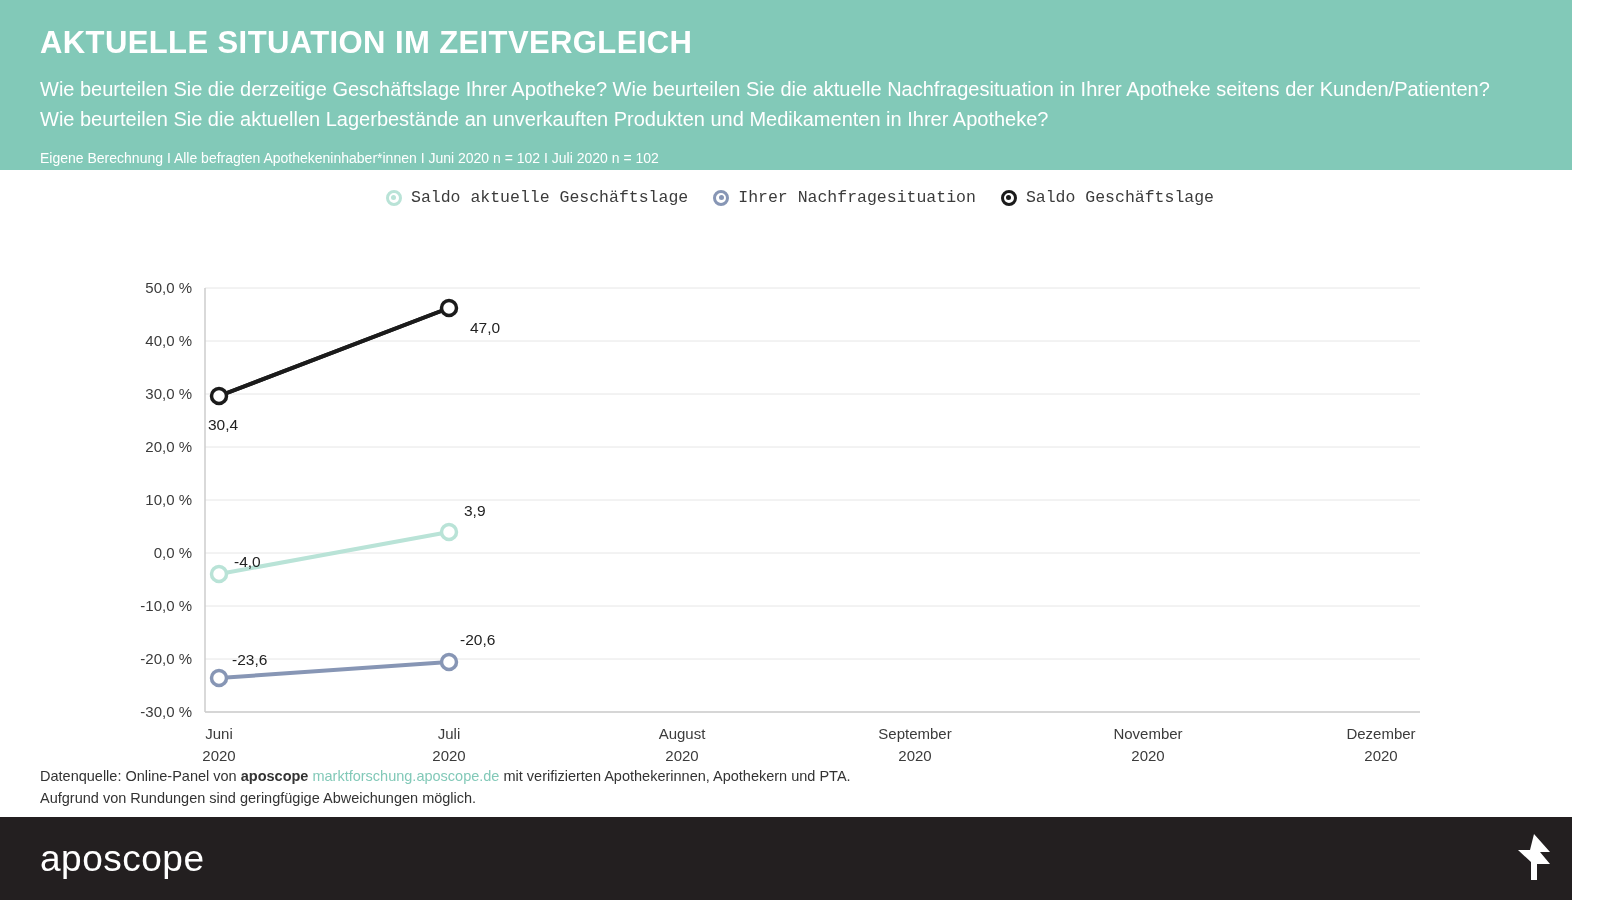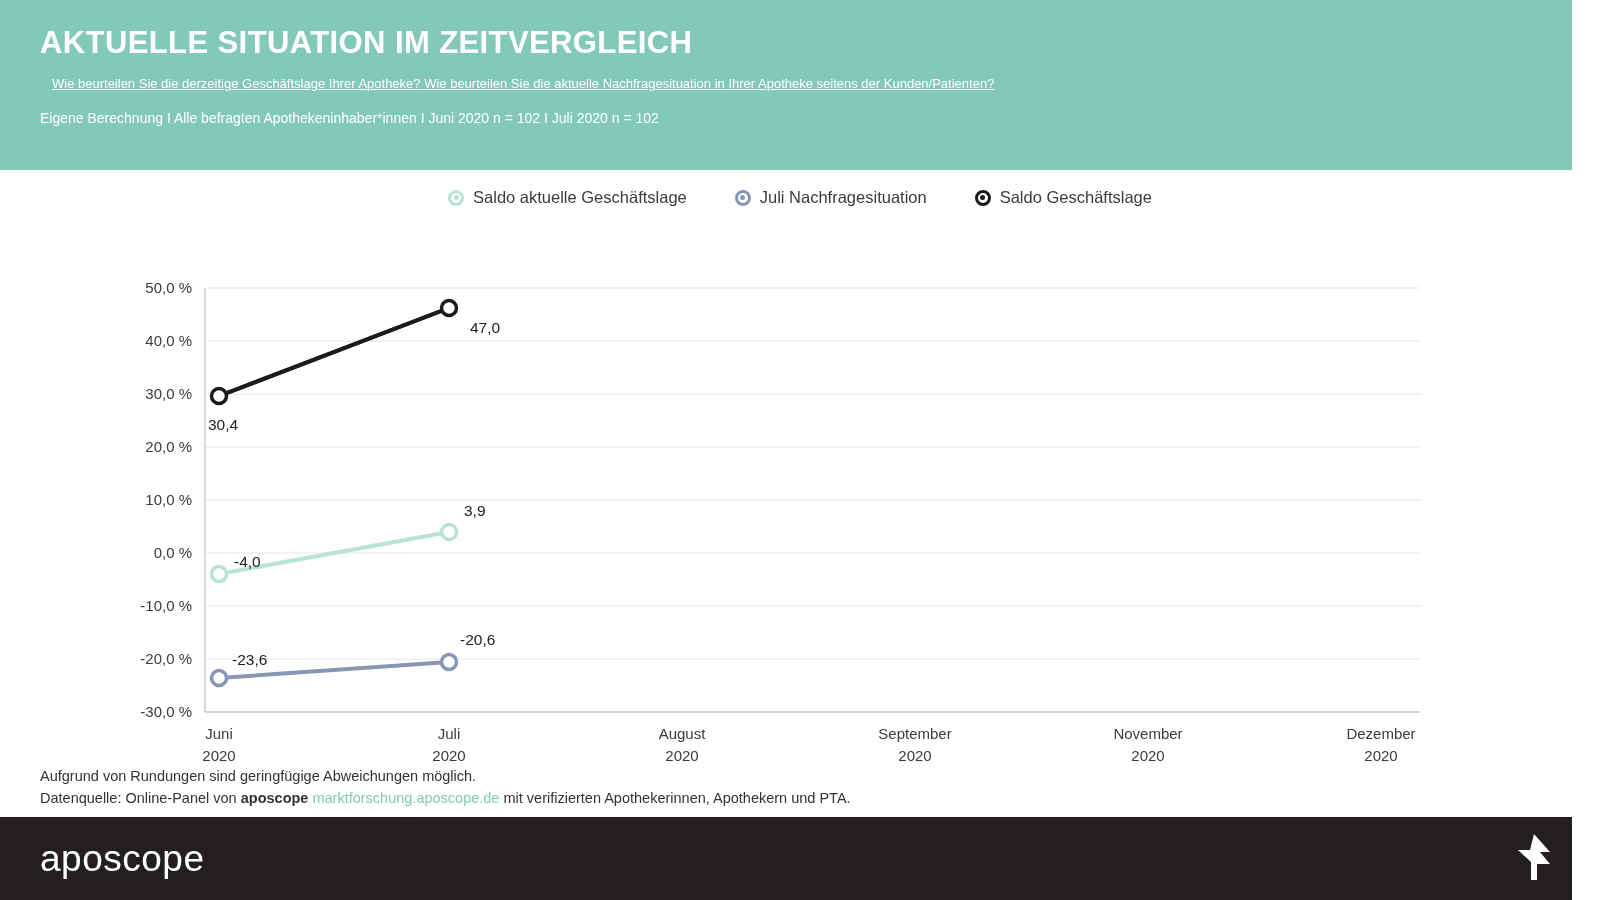--- a/index.html
+++ b/index.html
@@ -26,42 +26,42 @@
   }
   .header-title {
     font-size: 31px;
     font-weight: bold;
     color: #ffffff;
     letter-spacing: 0.4px;
     line-height: 1.1;
     margin: 0 0 14px 0;
   }
   .header-q {
-    font-size: 13px;
+    font-size: 20px;
     color: #ffffff;
     line-height: 1.5;
     font-weight: normal;
-    margin: 12px;
-    text-decoration: underline;
+    margin: 0;
   }
   .header-source {
     font-size: 14px;
     color: #ffffff;
     margin-top: 16px;
   }
 
   
   .legend {
     position: absolute;
     left: 0; top: 188px;
     width: 1600px;
     display: flex;
     justify-content: center;
     align-items: center;
-    gap: 48px;
+    gap: 25px;
+    font-family: Liberation Mono, monospace;
   }
   .legend-item {
     display: flex;
     align-items: center;
     gap: 9px;
     font-size: 16.5px;
     color: #3b3b3b;
   }
   .legend-marker {
     width: 16px; height: 16px;
@@ -139,31 +139,32 @@
   }
 </style>
 </head>
 <body>
 
 <div class="page">
 
   <div class="header">
     <div class="header-title">AKTUELLE SITUATION IM ZEITVERGLEICH</div>
     <div class="header-q">Wie beurteilen Sie die derzeitige Geschäftslage Ihrer Apotheke? Wie beurteilen Sie die aktuelle Nachfragesituation in Ihrer Apotheke seitens der Kunden/Patienten?</div>
+    <div class="header-q">Wie beurteilen Sie die aktuellen Lagerbestände an unverkauften Produkten und Medikamenten in Ihrer Apotheke?</div>
     <div class="header-source">Eigene Berechnung I Alle befragten Apothekeninhaber*innen I Juni 2020 n = 102 I Juli 2020 n = 102</div>
   </div>
 
   <div class="legend">
     <div class="legend-item">
       <span class="legend-marker" style="color:#b9e3d7;border:3px solid #b9e3d7;"></span>
       <span>Saldo aktuelle Geschäftslage</span>
     </div>
     <div class="legend-item">
       <span class="legend-marker" style="color:#8796b5;border:3px solid #8796b5;"></span>
-      <span>Juli Nachfragesituation</span>
+      <span>Ihrer Nachfragesituation</span>
     </div>
     <div class="legend-item">
       <span class="legend-marker" style="color:#1b1b1b;border:3px solid #1b1b1b;"></span>
       <span>Saldo Geschäftslage</span>
     </div>
   </div>
 
   <div class="chart-wrap">
     <svg class="chart-svg" width="1600" height="520" viewBox="0 0 1600 520">
 
@@ -236,24 +237,24 @@
         <line x1="219" y1="405" x2="449" y2="389" stroke="#8796b5" stroke-width="4"></line>
         <circle cx="219" cy="405" r="7.5" fill="#ffffff" stroke="#8796b5" stroke-width="3.5"></circle>
         <circle cx="449" cy="389" r="7.5" fill="#ffffff" stroke="#8796b5" stroke-width="3.5"></circle>
         <text class="point-label" x="232" y="392">-23,6</text>
         <text class="point-label" x="460" y="372">-20,6</text>
       </g>
     </svg>
   </div>
 
   <div class="footnote">
-    <div>Aufgrund von Rundungen sind geringfügige Abweichungen möglich.</div>
     <div>
       <span>Datenquelle: Online-Panel von </span><b>aposcope</b> <span class="link">marktforschung.aposcope.de</span><span> mit verifizierten Apothekerinnen, Apothekern und PTA.</span>
     </div>
+    <div>Aufgrund von Rundungen sind geringfügige Abweichungen möglich.</div>
   </div>
 
   <div class="footer">
     <div class="footer-logo">aposcope</div>
     <div class="footer-mark">
       <svg width="54" height="54" viewBox="0 0 54 54">
         <path d="M30 4 L46 22 L36 22 L46 34 L33 34 L33 50 L27 50 L27 32 L14 20 L26 20 Z" fill="#ffffff"></path>
       </svg>
     </div>
   </div>

